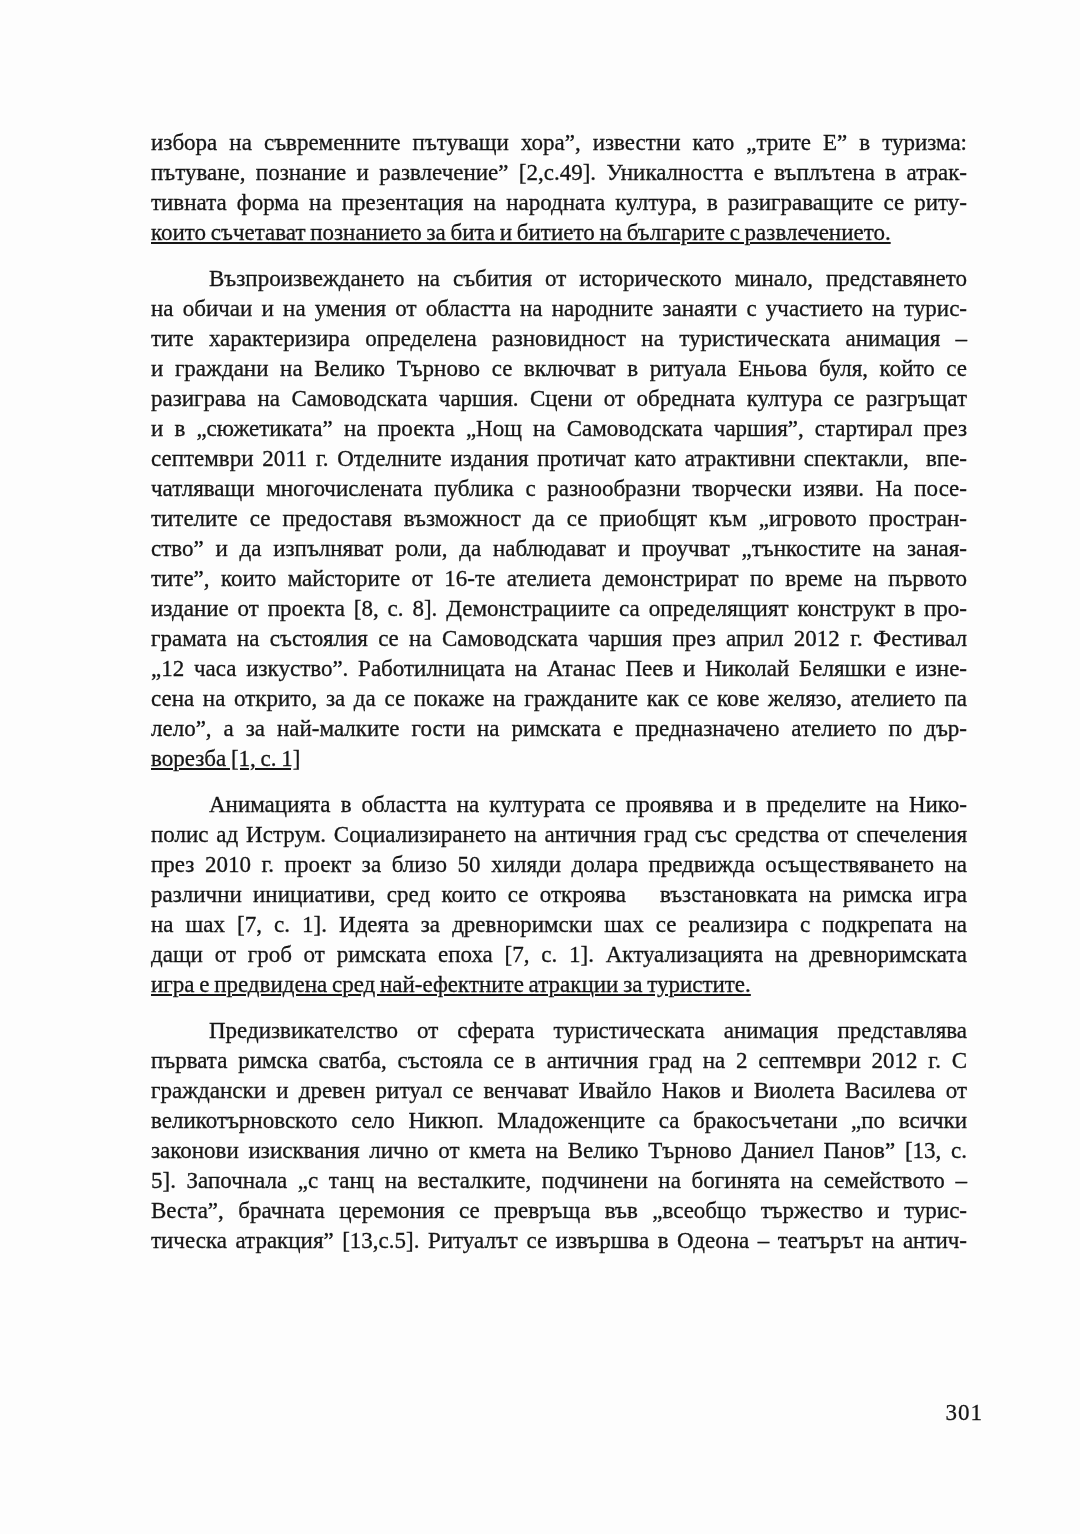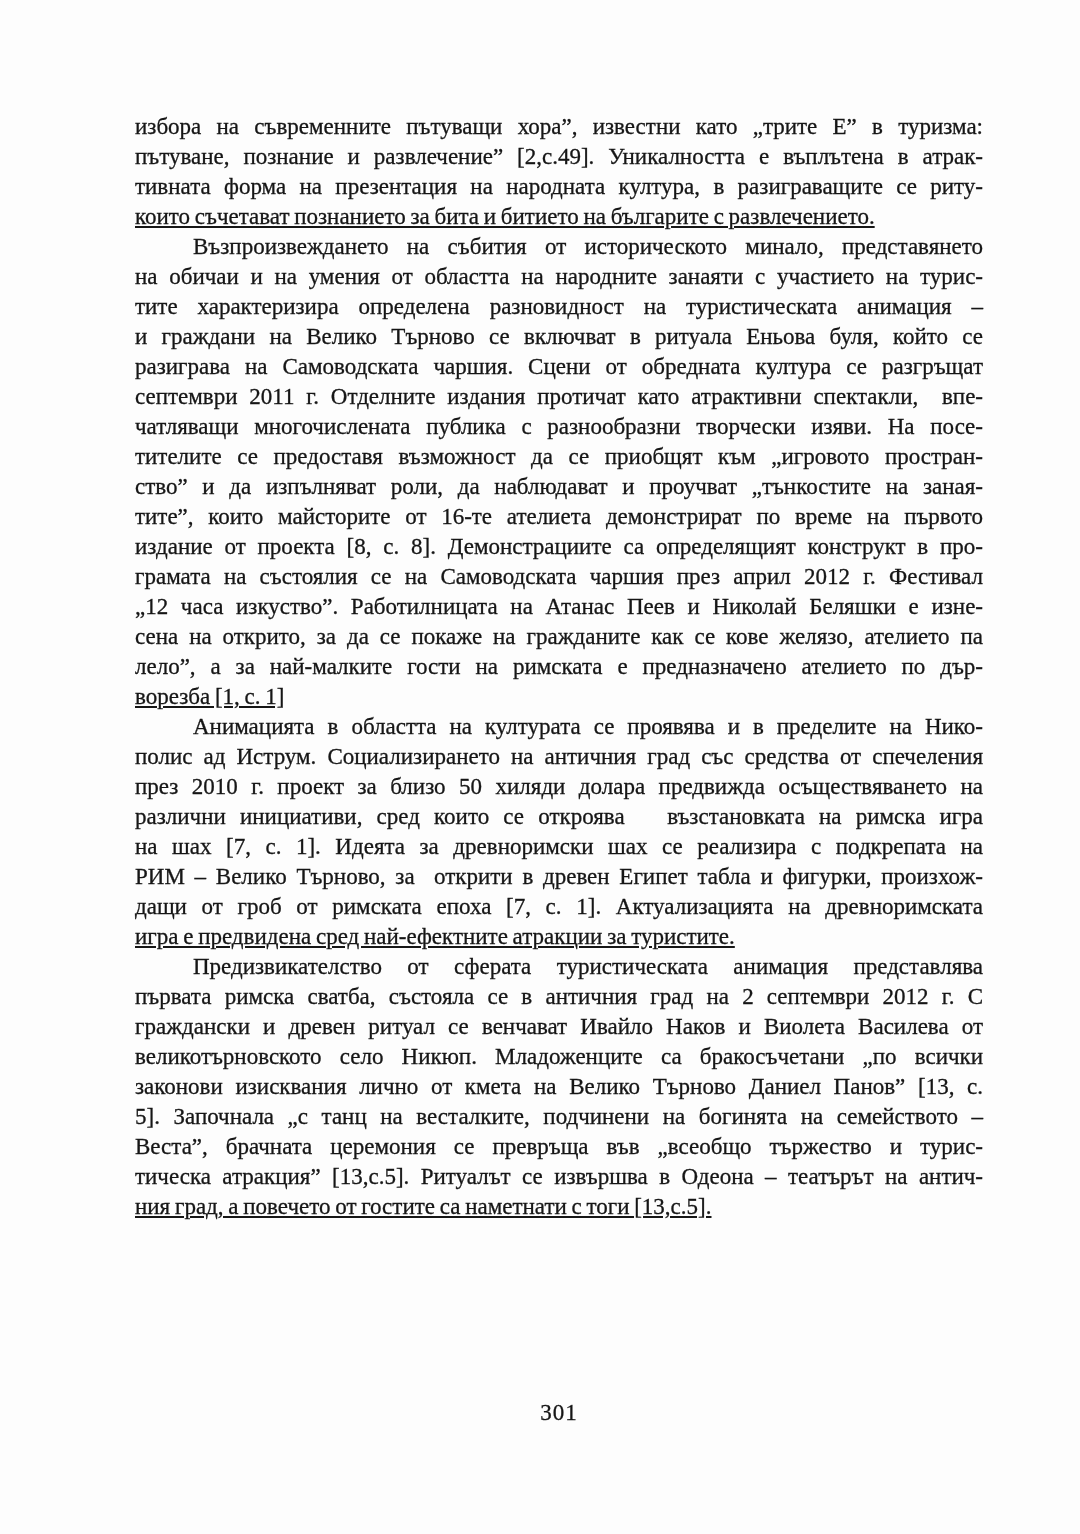--- a/index.html
+++ b/index.html
@@ -25,21 +25,21 @@
     line-height: 30px;
     -webkit-text-stroke: 0.3px;
   }
   .text-block {
     position: absolute;
     left: 135px;
     top: 112px;
     width: 848px;
   }
   .paragraph {
-    margin: 0;
+    margin: 16px;
     padding: 0;
   }
   .line {
     text-align: justify;
     text-align-last: justify;
     word-spacing: -1px;
     white-space: normal;
     height: 30px;
     overflow: visible;
   }
@@ -48,69 +48,68 @@
     text-decoration: underline;
   }
   .line.indent {
     text-indent: 58px;
   }
   .page-number {
     position: absolute;
     left: 135px;
     top: 1398px;
     width: 848px;
-    text-align: center;
+    text-align: right;
     letter-spacing: 1px;
   }
 </style>
 </head>
 <body>
 
 <div class="page">
   <div class="text-block" id="text-block">
       <div class="paragraph">
         <div class="line">избора на съвременните пътуващи хора”, известни като „трите Е” в туризма:</div>
         <div class="line">пътуване, познание и развлечение” [2,с.49]. Уникалността е въплътена в атрак-</div>
         <div class="line">тивната форма на презентация на народната култура, в разиграващите се риту-</div>
         <div class="line last">които съчетават познанието за бита и битието на българите с развлечението.</div>
       </div>
       <div class="paragraph">
         <div class="line indent">Възпроизвеждането на събития от историческото минало, представянето</div>
         <div class="line">на обичаи и на умения от областта на народните занаяти с участието на турис-</div>
         <div class="line">тите характеризира определена разновидност на туристическата анимация –</div>
         <div class="line">и граждани на Велико Търново се включват в ритуала Еньова буля, който се</div>
         <div class="line">разиграва на Самоводската чаршия. Сцени от обредната култура се разгръщат</div>
+        <div class="line">и в „сюжетиката” на проекта „Нощ на Самоводската чаршия”, стартирал през</div>
         <div class="line">септември 2011 г. Отделните издания протичат като атрактивни спектакли,&nbsp; впе-</div>
         <div class="line">чатляващи многочислената публика с разнообразни творчески изяви. На посе-</div>
         <div class="line">тителите се предоставя възможност да се приобщят към „игровото простран-</div>
         <div class="line">ство” и да изпълняват роли, да наблюдават и проучват „тънкостите на заная-</div>
         <div class="line">тите”, които майсторите от 16-те ателиета демонстрират по време на първото</div>
         <div class="line">издание от проекта [8, с. 8]. Демонстрациите са определящият конструкт в про-</div>
         <div class="line">грамата на състоялия се на Самоводската чаршия през април 2012 г. Фестивал</div>
         <div class="line">„12 часа изкуство”. Работилницата на Атанас Пеев и Николай Беляшки е изне-</div>
         <div class="line">сена на открито, за да се покаже на гражданите как се кове желязо, ателието па</div>
         <div class="line">лело”, а за най-малките гости на римската е предназначено ателието по дър-</div>
         <div class="line last">ворезба [1, с. 1]</div>
       </div>
       <div class="paragraph">
         <div class="line indent">Анимацията в областта на културата се проявява и в пределите на Нико-</div>
         <div class="line">полис ад Иструм. Социализирането на античния град със средства от спечеления</div>
         <div class="line">през 2010 г. проект за близо 50 хиляди долара предвижда осъществяването на</div>
         <div class="line">различни инициативи, сред които се откроява&nbsp;&nbsp; възстановката на римска игра</div>
         <div class="line">на шах [7, с. 1]. Идеята за древноримски шах се реализира с подкрепата на</div>
-        <div class="line">РИМ – Велико Търново, за&nbsp; открити в древен Египет табла и фигурки, произхож-</div>
         <div class="line">дащи от гроб от римската епоха [7, с. 1]. Актуализацията на древноримската</div>
         <div class="line last">игра е предвидена сред най-ефектните атракции за туристите.</div>
       </div>
       <div class="paragraph">
         <div class="line indent">Предизвикателство от сферата туристическата анимация представлява</div>
         <div class="line">първата римска сватба, състояла се в античния град на 2 септември 2012 г. С</div>
         <div class="line">граждански и древен ритуал се венчават Ивайло Наков и Виолета Василева от</div>
         <div class="line">великотърновското село Никюп. Младоженците са бракосъчетани „по всички</div>
         <div class="line">законови изисквания лично от кмета на Велико Търново Даниел Панов” [13, с.</div>
         <div class="line">5]. Започнала „с танц на весталките, подчинени на богинята на семейството –</div>
         <div class="line">Веста”, брачната церемония се превръща във „всеобщо тържество и турис-</div>
         <div class="line">тическа атракция” [13,с.5]. Ритуалът се извършва в Одеона – театърът на антич-</div>
-        <div class="line last">ния град, а повечето от гостите са наметнати с тоги [13,с.5].</div>
       </div>
     </div>
   <div class="page-number">301</div>
 </div>
 
 </body></html>

